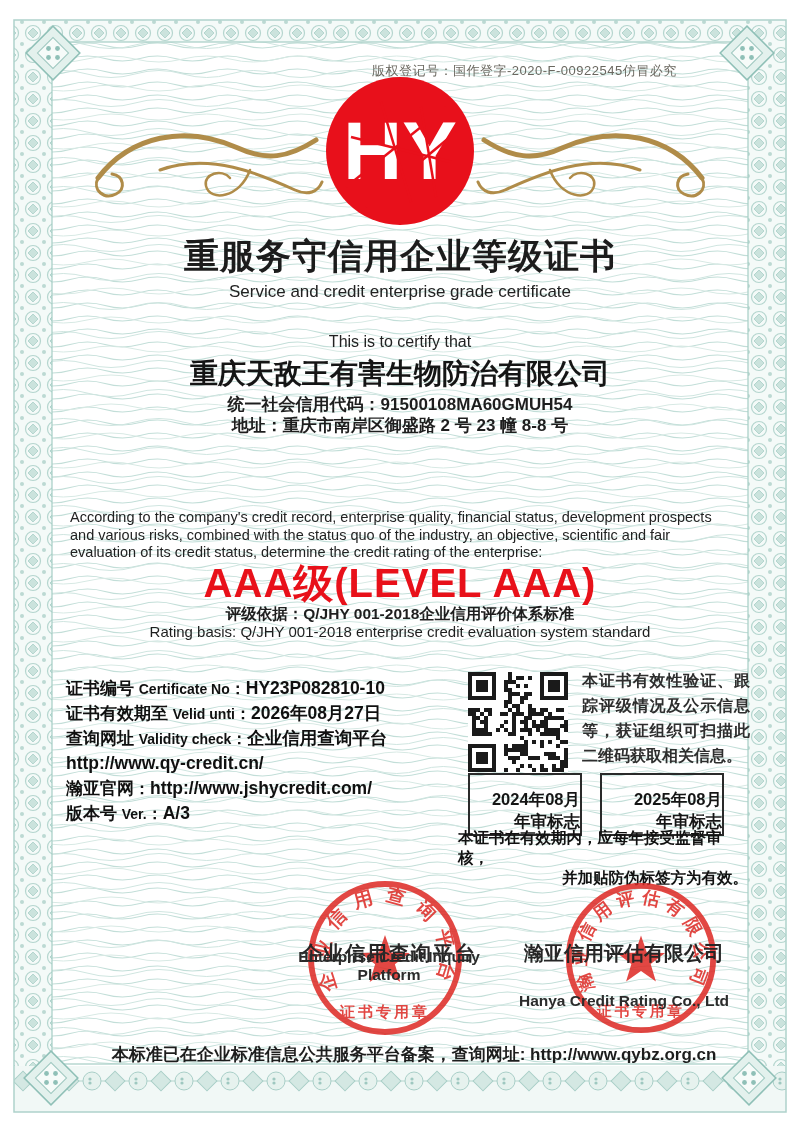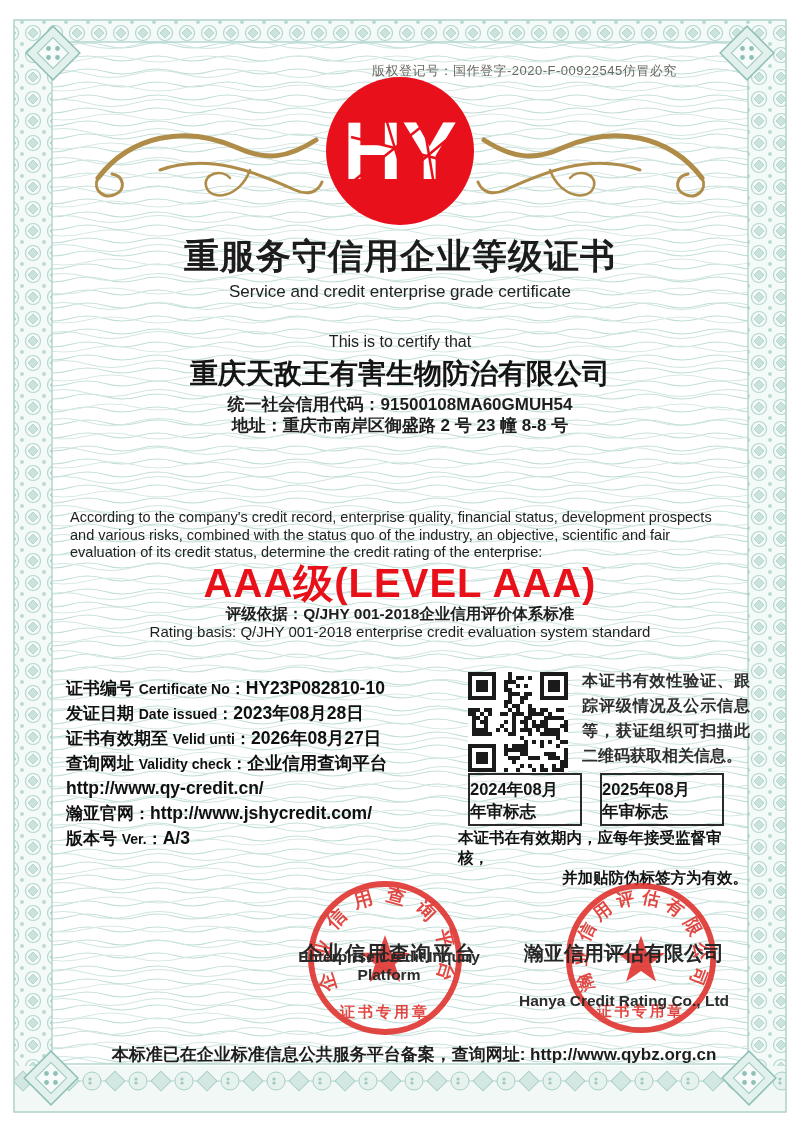--- a/index.html
+++ b/index.html
@@ -23,22 +23,22 @@
   #para-cn{top:458px;left:70px;width:662px;font-size:17px;line-height:25px;font-weight:600;color:#161616;text-align:justify;}
   #para-en{top:509px;left:70px;width:662px;font-size:14.5px;line-height:17.5px;color:#222;}
   #level{top:556px;font-size:40px;font-weight:700;color:#e8111a;letter-spacing:1px;}
   #basis-cn{top:604px;font-size:15.5px;font-weight:600;}
   #basis-en{top:623px;font-size:15px;}
   #details{top:676px;left:66px;width:390px;}
   .dl{height:25px;line-height:25px;white-space:nowrap;font-weight:600;color:#101010;}
   .dl .cn{font-size:17px;} .dl .en{font-size:14px;} .dl .sep{font-size:16px;} .dl .val{font-size:17.5px;}
   #qr{top:672px;left:468px;}
   #qr-note{top:668px;left:582px;width:168px;font-size:16px;line-height:25px;font-weight:600;color:#2e2e2e;text-align:justify;}
-  .markbox{top:773px;height:46px;border:2.5px solid #2a2a2a;text-align:left;font-size:16.5px;font-weight:600;
-           line-height:22px;padding-top:3px;color:#151515;background:transparent;}
+  .markbox{top:773px;height:46px;border:2.5px solid #2a2a2a;text-align:right;font-size:16.5px;font-weight:600;
+           line-height:22px;padding-top:13px;color:#151515;background:transparent;}
   #mark0{left:468px;width:110px;} #mark1{left:600px;width:120px;}
   #notice{top:828px;left:458px;width:290px;font-size:15.5px;line-height:20px;font-weight:600;color:#111;}
   #notice .l2{text-align:right;}
   #seal-l{top:876px;left:303px;} #seal-r{top:878px;left:561px;}
   .issuer-cn{font-size:20px;font-weight:700;color:#262626;letter-spacing:2px;text-align:center;}
   .issuer-en{font-size:15.5px;font-weight:600;color:#2b2b2b;text-align:center;}
   #iss0-cn{top:940px;left:280px;width:218px;} #iss0-en{top:948px;left:280px;width:218px;}
   #iss1-cn{top:940px;left:508px;width:232px;letter-spacing:0;} #iss1-en{top:992px;left:508px;width:232px;}
   #footer{top:1043px;font-size:17px;font-weight:600;color:#1d1d1d;margin-left:14px;}
   svg text{font-family:"Liberation Sans","DejaVu Sans",sans-serif;}
@@ -140,21 +140,20 @@
   <div class="abs fg ctr" id="creditcode">统一社会信用代码：91500108MA60GMUH54</div>
   <div class="abs fg ctr" id="address">地址：重庆市南岸区御盛路 2 号 23 幢 8-8 号</div>
 
   <div class="abs fg" id="para-en">According to the company's credit record, enterprise quality, financial status, development prospects and various risks, combined with the status quo of the industry, an objective, scientific and fair evaluation of its credit status, determine the credit rating of the enterprise:</div>
   <div class="abs fg ctr" id="level">AAA级(LEVEL AAA)</div>
   <div class="abs fg ctr" id="basis-cn">评级依据：Q/JHY 001-2018企业信用评价体系标准</div>
   <div class="abs fg ctr" id="basis-en">Rating basis: Q/JHY 001-2018 enterprise credit evaluation system standard</div>
 
   <div class="abs fg" id="details">
     <div class="dl"><span class="cn">证书编号 </span><span class="en">Certificate No</span><span class="sep">：</span><span class="val">HY23P082810-10</span></div>
-    <div class="dl"><span class="cn">发证日期 </span><span class="en">Date issued</span><span class="sep">：</span><span class="val">2023年08月28日</span></div>
     <div class="dl"><span class="cn">证书有效期至 </span><span class="en">Velid unti</span><span class="sep">：</span><span class="val">2026年08月27日</span></div>
     <div class="dl"><span class="cn">查询网址 </span><span class="en">Validity check</span><span class="sep">：</span><span class="val">企业信用查询平台</span></div>
     <div class="dl"><span class="cn"></span><span class="en"></span><span class="sep"></span><span class="val">http://www.qy-credit.cn/</span></div>
     <div class="dl"><span class="cn">瀚亚官网</span><span class="en"></span><span class="sep">：</span><span class="val">http://www.jshycredit.com/</span></div>
     <div class="dl"><span class="cn">版本号 </span><span class="en">Ver.</span><span class="sep">：</span><span class="val">A/3</span></div>
   </div>
 
   <svg class="abs fg" id="qr" width="100" height="100" viewBox="0 0 100 100">
     <rect width="100" height="100" fill="#ffffff"></rect>
     <g fill="#1a1a1a">

